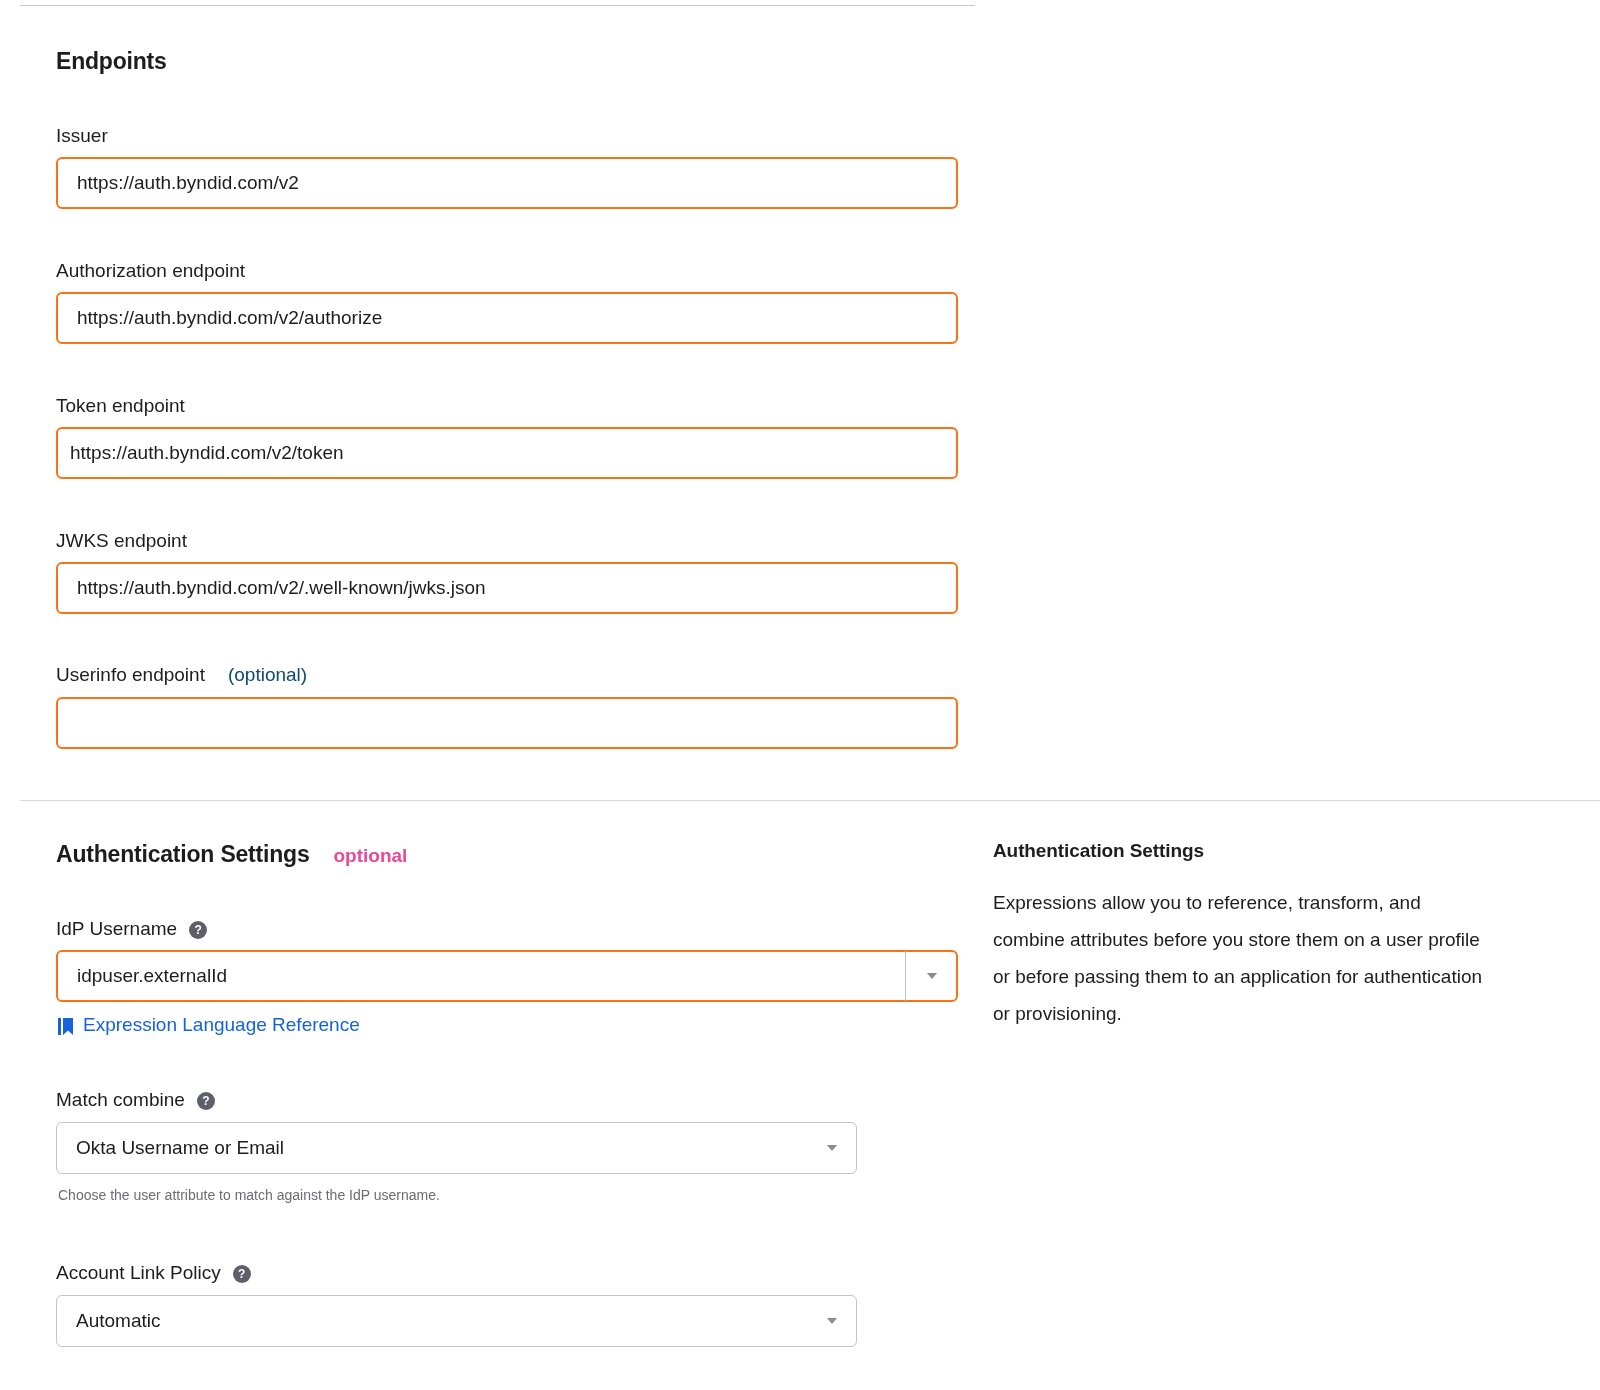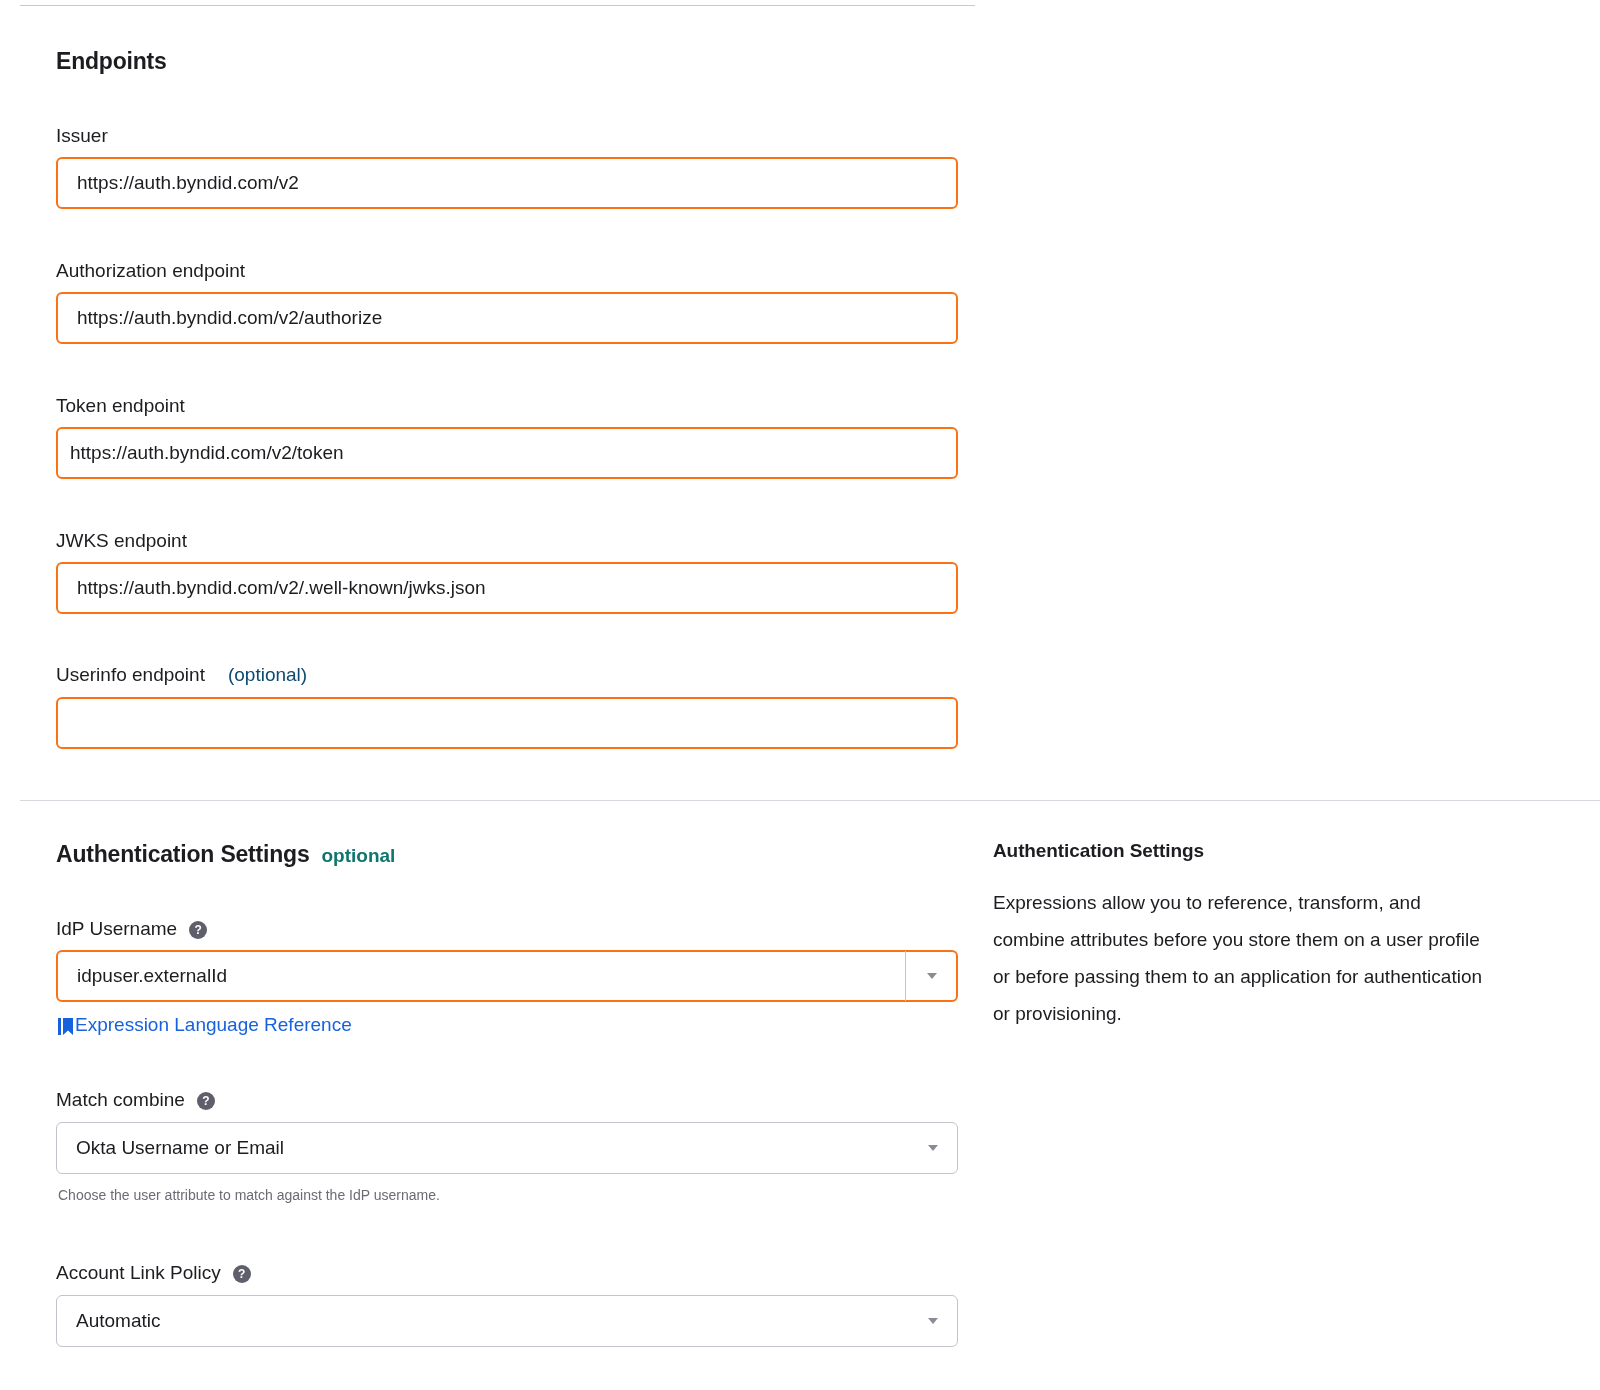--- a/index.html
+++ b/index.html
@@ -54,22 +54,22 @@
     color: #1d1d21;
     letter-spacing: -0.2px;
     margin: 0;
     padding: 0;
     text-align: right;
   }
 
   .section-title .optional-tag {
     font-size: 19px;
     font-weight: bold;
-    color: #0f766e;
-    margin-left: 12px;
+    color: #ec4899;
+    margin-left: 24px;
     letter-spacing: 0;
   }
 
   .field-label {
     font-size: 19px;
     color: #1d1d21;
     line-height: 1;
     display: flex;
     align-items: center;
     gap: 0;
@@ -143,21 +143,21 @@
     height: 0;
     border-left: 5px solid transparent;
     border-right: 5px solid transparent;
     border-top: 6px solid #8a8b94;
   }
 
   
   .select-box {
     position: relative;
     box-sizing: border-box;
-    width: 902px;
+    width: 801px;
     height: 52px;
     border: 1px solid #c3c4cb;
     border-radius: 6px;
     background: #ffffff;
     display: flex;
     align-items: center;
     padding: 0 19px;
     cursor: pointer;
   }
   .select-box .select-value {
@@ -173,21 +173,21 @@
 
   .helper-text {
     font-size: 14px;
     color: #6b6b75;
     line-height: 1;
   }
 
   .ref-link-row {
     display: flex;
     align-items: center;
-    gap: 2px;
+    gap: 10px;
     justify-content: center;
   }
   .ref-link {
     font-size: 19px;
     color: #1662dd;
     text-decoration: none;
     cursor: pointer;
   }
   .book-icon {
     display: inline-block;

